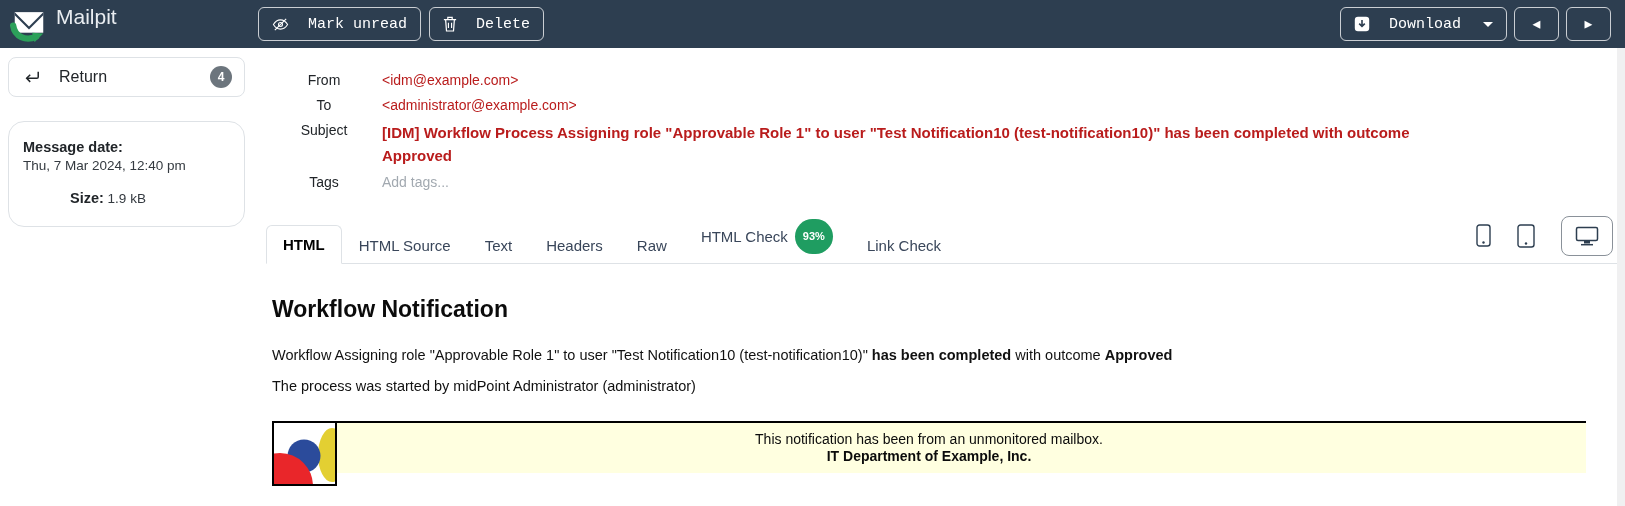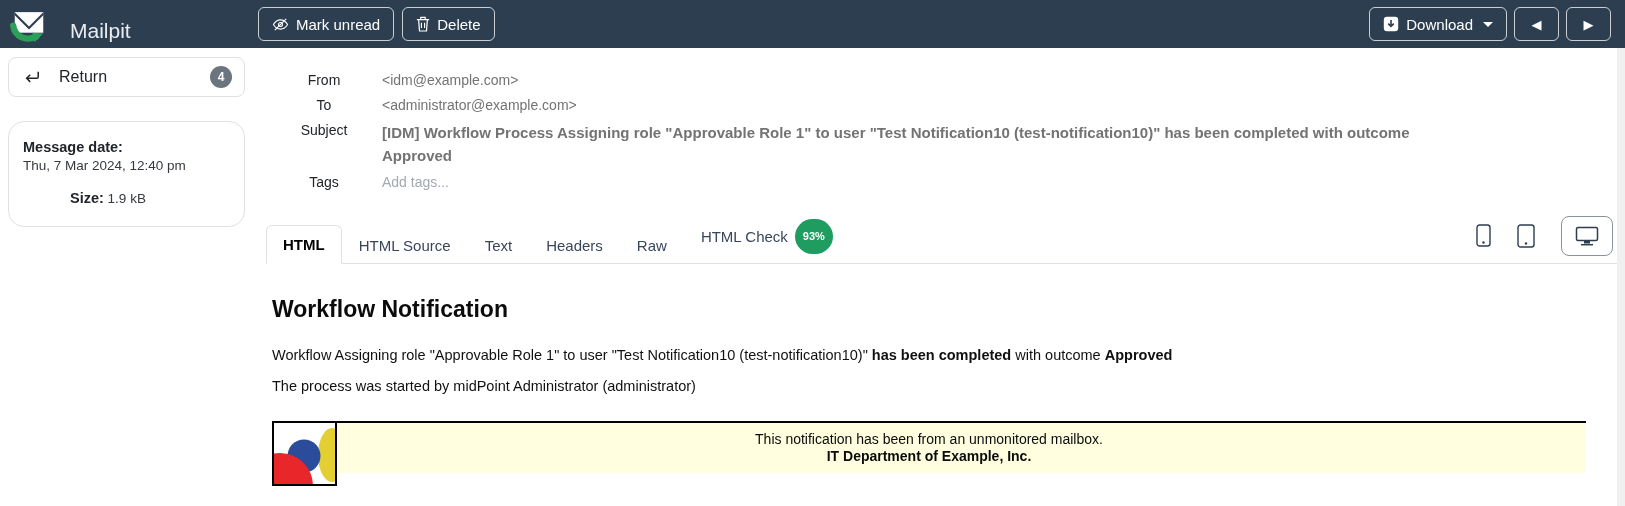--- a/index.html
+++ b/index.html
@@ -2,25 +2,25 @@
 <html><head>
 <meta charset="utf-8">
 <style>
   * { margin:0; padding:0; box-sizing:border-box; }
   html,body { width:1625px; height:506px; overflow:hidden; background:#fff;
               font-family:"Liberation Sans", sans-serif; color:#212529; }
 
   
   .navbar { height:48px; background:#2d3e50; display:flex; align-items:center;
             padding:0 14px 0 10px; }
-  .brand { display:flex; align-items:flex-end; gap:22px; width:248px; flex:0 0 auto; cursor:pointer; }
+  .brand { display:flex; align-items:flex-start; gap:8px; width:248px; flex:0 0 auto; cursor:pointer; }
   .brand-text { color:#e9edf1; font-size:21px; }
-  .nav-btn { display:inline-flex; align-items:center; gap:7px; background:transparent;
+  .nav-btn { display:inline-flex; align-items:center; gap:19px; background:transparent;
              border:1px solid rgba(255,255,255,.75); border-radius:6px; color:#fff;
-             font-size:15px; font-family:Liberation Sans, sans-serif; padding:6px 13px; height:34px; cursor:pointer; }
+             font-size:15px; font-family:Liberation Mono, monospace; padding:6px 13px; height:34px; cursor:pointer; }
   .nav-actions { display:flex; gap:8px; }
   .spacer { flex:1; }
   .nav-right { display:flex; gap:7px; }
   .caret-down { width:0; height:0; border-left:5px solid transparent; border-right:5px solid transparent;
                 border-top:5px solid #fff; margin-left:3px; }
   .sq { width:45px; justify-content:center; font-size:13px; padding:6px 0; }
 
   
   .main { display:flex; align-items:flex-start; }
   .sidebar { width:253px; flex:0 0 auto; padding:9px 8px 0 8px; }
@@ -33,21 +33,21 @@
   .date-card { border:1px solid #dee2e6; border-radius:16px; background:#fff; margin-top:24px;
                padding:17px 14px 20px 14px; font-size:13.5px; color:#343a40; }
   .date-card .bold { font-weight:bold; font-size:14.5px; color:#212529; margin-bottom:3px; }
   .size-row { margin-top:17px;margin-left:47px; }
   .size-row .bold { font-size:14.5px; margin:0; display:inline; }
 
   
   .content { flex:1; padding:20px 0 0 13px; min-width:0; }
   .hdr-row { display:flex; padding:3px 0; font-size:14px; line-height:19px; }
   .hdr-label { width:116px; flex:0 0 auto; color:#212529;text-align:center; }
-  .hdr-value { color:#737373; }
+  .hdr-value { color:#b91c1c; }
   .subject-value { font-weight:bold; font-size:15px; line-height:23px; max-width:1080px; }
   .tags-value { color:#a2a9b0; }
 
   
   .tabbar { position:relative; display:flex; align-items:flex-end; margin-top:13px;
             border-bottom:1px solid #dee2e6; padding-right:170px; }
   .tab { display:flex; align-items:center; gap:7px; padding:10px 16px; font-size:15px;
          color:#39465a; cursor:pointer; border:1px solid transparent; border-bottom:none;
          border-radius:6px 6px 0 0; margin-bottom:-1px; white-space:nowrap; }
   .tab.active { background:#fff; border-color:#dee2e6; color:#000; font-weight:bold;
@@ -192,20 +192,23 @@
       <div class="tab">
         <span>Headers</span>
       </div>
       <div class="tab">
         <span>Raw</span>
       </div>
       <div class="tab">
         <span>HTML Check</span>
         <span class="tab-badge">93%</span>
       </div>
+      <div class="tab">
+        <span>Link Check</span>
+      </div>
 
       <div class="device-group">
         <span class="device-btn">
           <svg width="15" height="23" viewBox="0 0 15 23">
             <rect x="1" y="1" width="13" height="21" rx="2.5" fill="none" stroke="#2d3e50" stroke-width="1.4"></rect>
             <circle cx="7.5" cy="18.5" r="1.2" fill="#2d3e50"></circle>
           </svg>
         </span>
         <span class="device-btn">
           <svg width="18" height="24" viewBox="0 0 18 24">

